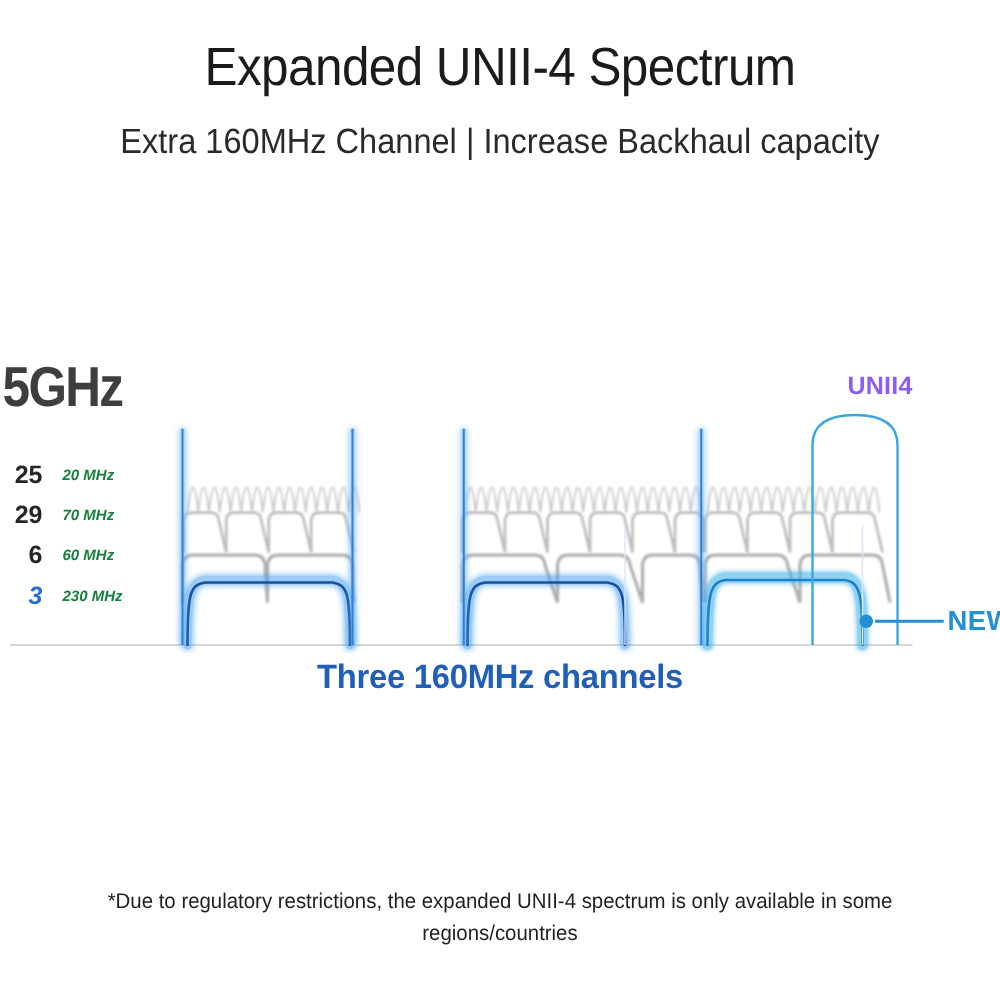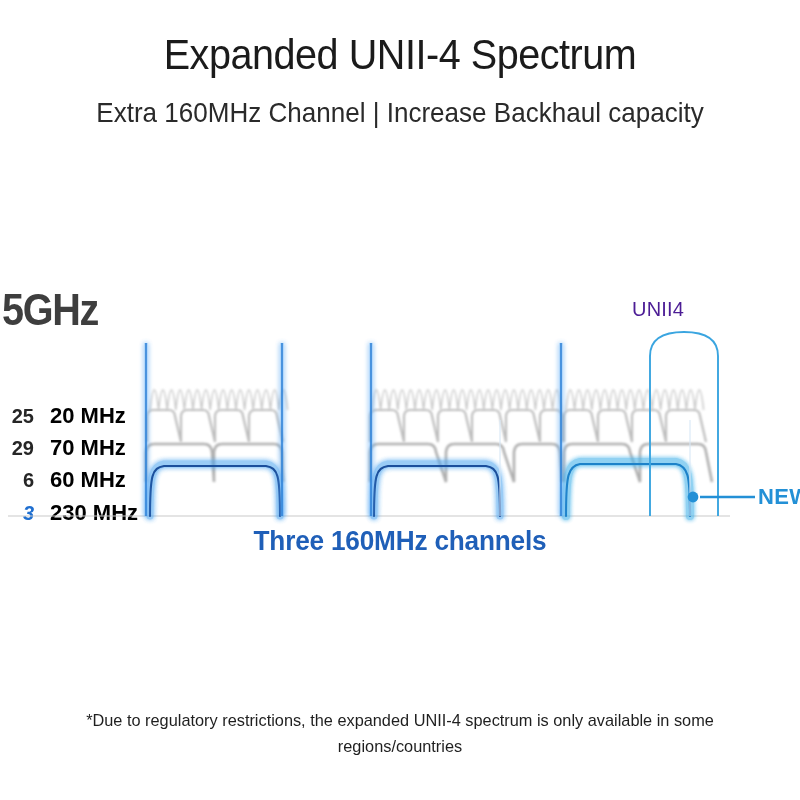--- a/index.html
+++ b/index.html
@@ -37,41 +37,41 @@
   #band-label{
     position:absolute;left:2px;top:287px;
     font-size:45px;font-weight:700;
     letter-spacing:-1.5px;
     color:#3e3e3e;
     transform:scaleX(0.88);
     transform-origin:left top;
     line-height:1;
   }
   .legend-row{
-    position:absolute;left:0;width:140px;height:24px;margin-top:36px;
+    position:absolute;left:0;width:140px;height:24px;
   }
   .legend-num{
     position:absolute;left:0;width:34px;text-align:right;
     font-size:20px;font-weight:700;color:#262626;
     line-height:24px;
   }
   .legend-num.accent{color:#1f6fd0;font-style:italic;}
   .legend-bw{
     position:absolute;left:50px;
-    font-size:22px;font-weight:700;color:#000000;
-    line-height:24px;white-space:nowrap;
+    font-size:12px;font-weight:700;color:#15803d;
+    line-height:24px;white-space:nowrap;font-style:italic;
   }
 
   
   #spectrum{position:absolute;left:0;top:270px;}
 
   
   #unii4-label{
-    position:absolute;left:632px;top:298px;
-    font-size:20px;font-weight:400;color:#4c1d95;
+    position:absolute;left:678px;top:298px;
+    font-size:20px;font-weight:700;color:#8b5cf6;
     letter-spacing:0.2px;white-space:nowrap;
   }
   #new-label{
     position:absolute;left:758px;top:484px;
     font-size:22px;font-weight:700;color:#2390d6;
     letter-spacing:0.3px;white-space:nowrap;
   }
   #three-channels{
     position:absolute;left:0;top:526px;width:800px;
     text-align:center;

